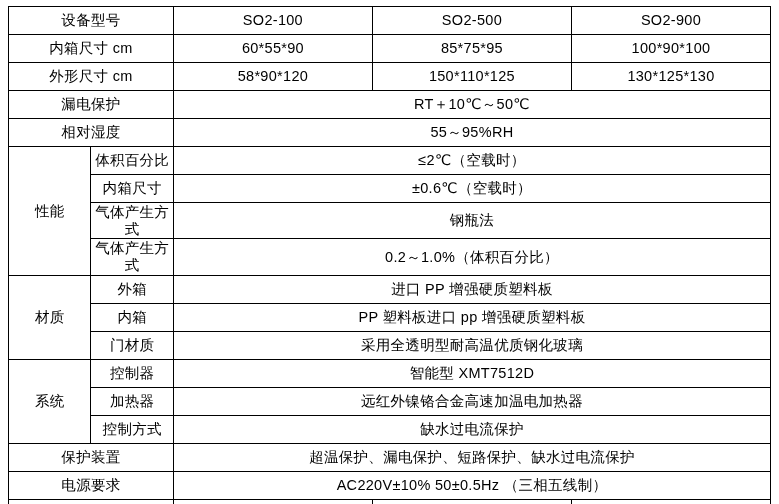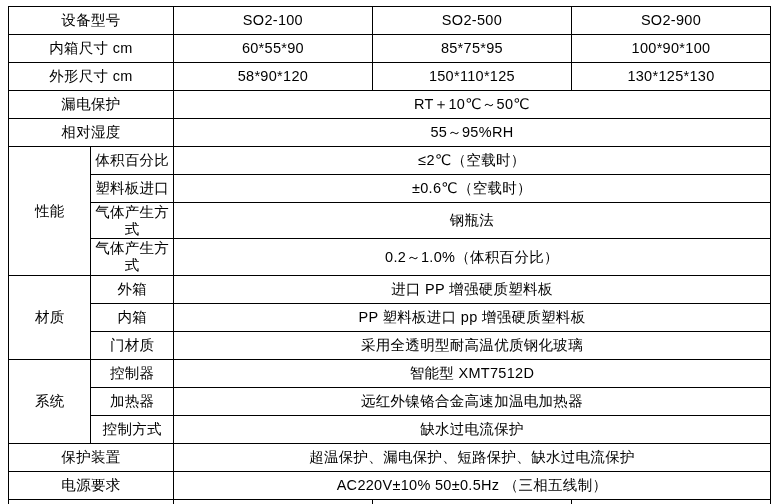--- a/index.html
+++ b/index.html
@@ -90,21 +90,21 @@
         <td class="col" colspan="3">55～95%RH</td>
       </tr>
 
       <tr>
         <td class="side" rowspan="4"><span class="vtext">性能</span></td>
         <td class="label-wide">体积百分比</td>
         <td class="col" colspan="3">≤2℃（空载时）</td>
       </tr>
 
       <tr>
-        <td class="label-wide">塑料板进口</td>
+        <td class="label-wide">内箱尺寸</td>
         <td class="col" colspan="3">±0.6℃（空载时）</td>
       </tr>
 
       <tr>
         <td class="label-wide">气体产生方式</td>
         <td class="col" colspan="3">钢瓶法</td>
       </tr>
 
       <tr>
         <td class="label-wide">气体产生方式</td>

